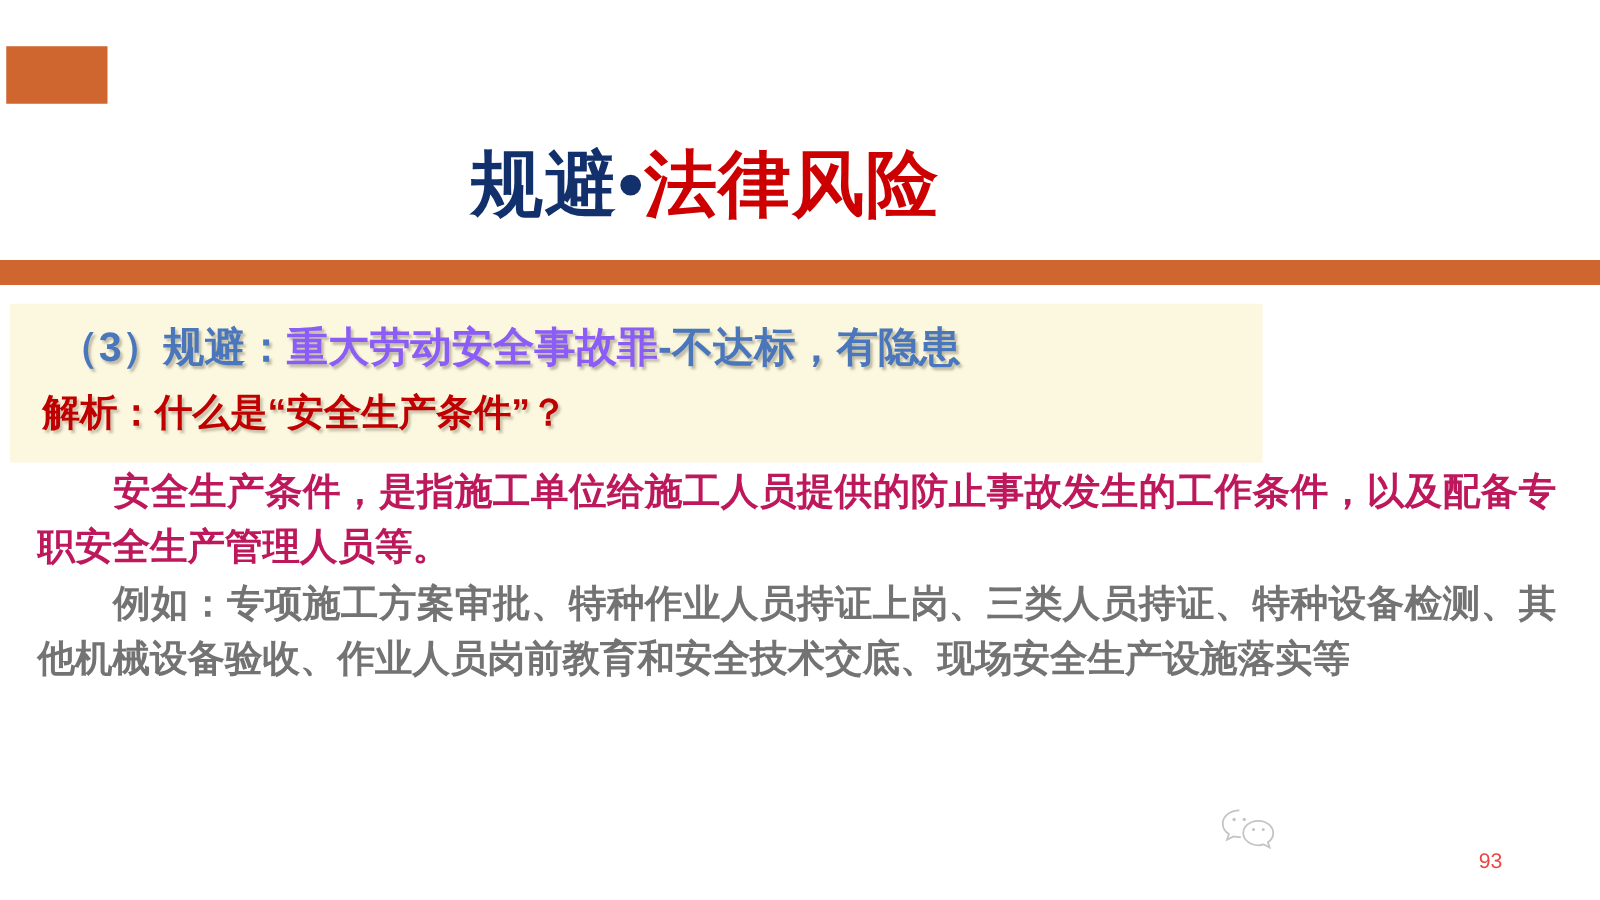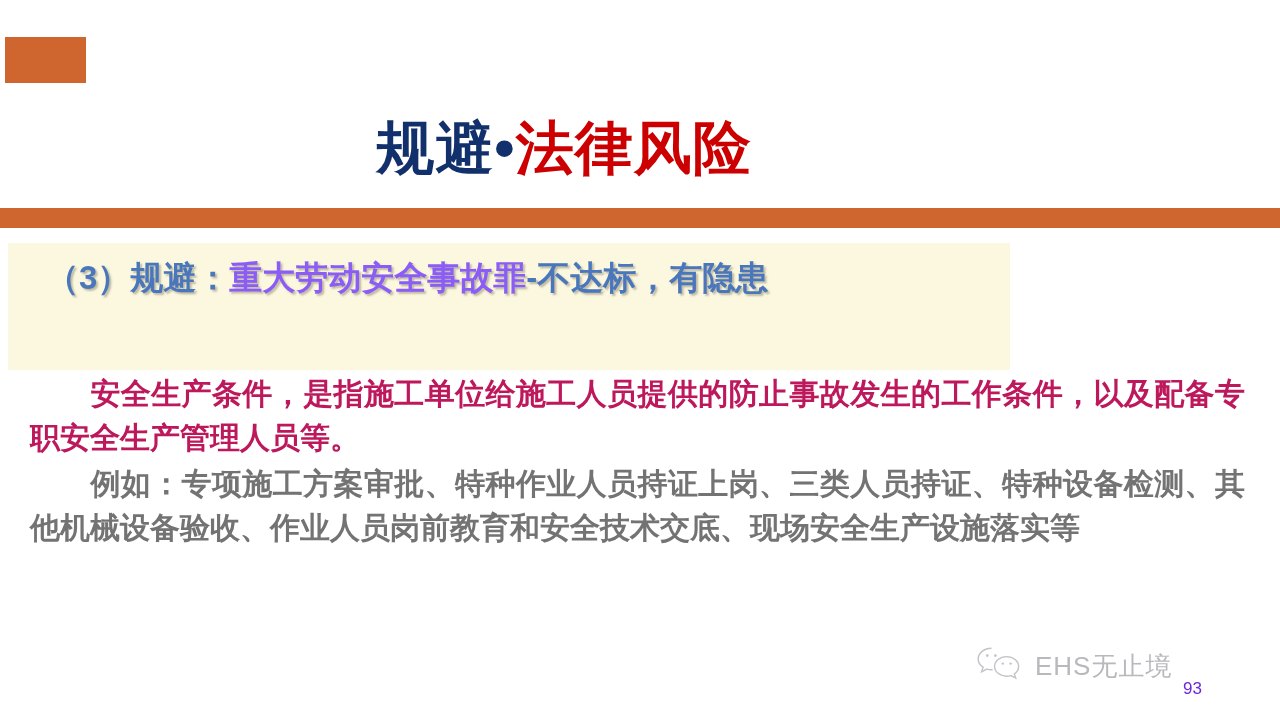--- a/index.html
+++ b/index.html
@@ -137,21 +137,21 @@
     color: #b9b9bd;
     letter-spacing: 1px;
     white-space: nowrap;
   }
   .page-number {
     position: absolute;
     left: 1183px;
     top: 679px;
     font-size: 17px;
     line-height: 20px;
-    color: #6d28d9;
+    color: #ef4444;
   }
 </style>
 </head>
 <body>
 
 <div class="slide">
 
   <div class="header-block"></div>
 
   <div class="big-title">
@@ -159,34 +159,34 @@
   </div>
 
   <div class="divider-bar"></div>
 
   <div class="highlight-box"></div>
 
   <div class="hl-line1">
     <span class="c-blue">（3）规避：</span><span class="c-red">重大劳动安全事故罪</span><span class="c-blue">-不达标，有隐患</span>
   </div>
 
+  <div class="hl-line2">解析：什么是“安全生产条件”？</div>
 
   <div class="para para-black"><span class="indent"></span><span>安全生产条件，是指施工单位给施工人员提供的防止事故发生的工作条件，以及配备专职安全生产管理人员等。</span></div>
 
   <div class="para para-blue"><span class="indent"></span><span>例如：专项施工方案审批、特种作业人员持证上岗、三类人员持证、特种设备检测、其他机械设备验收、作业人员岗前教育和安全技术交底、现场安全生产设施落实等</span></div>
 
   <div class="watermark">
     <span class="wm-icon">
       <svg width="52" height="38" viewBox="0 0 52 38" fill="none" stroke="#c3c3c8" stroke-width="1.4">
         <path d="M16.5 3.2C9.2 3.2 3.2 8.0 3.2 13.9c0 3.3 1.9 6.3 4.9 8.3l-1.5 4.6 5.2-2.7c1.4.4 2.9.6 4.7.6.4 0 .8 0 1.2-.05"></path>
         <circle cx="12.3" cy="10.6" r="1.35" fill="#c3c3c8" stroke="none"></circle>
         <circle cx="20.4" cy="10.6" r="1.35" fill="#c3c3c8" stroke="none"></circle>
         <path d="M31.6 11.6c-6.6 0-12.0 4.4-12.0 9.8 0 5.4 5.4 9.8 12.0 9.8 1.5 0 3.0-.23 4.3-.64l4.8 2.5-1.35-4.2c2.7-1.8 4.25-4.5 4.25-7.46 0-5.4-5.4-9.8-12.0-9.8z"></path>
         <circle cx="27.8" cy="18.6" r="1.2" fill="#c3c3c8" stroke="none"></circle>
         <circle cx="35.6" cy="18.6" r="1.2" fill="#c3c3c8" stroke="none"></circle>
       </svg>
     </span>
-    <span class="wm-text">EHS无止境</span>
   </div>
 
   <div class="page-number">93</div>
 
 </div>
 
 </body></html>

